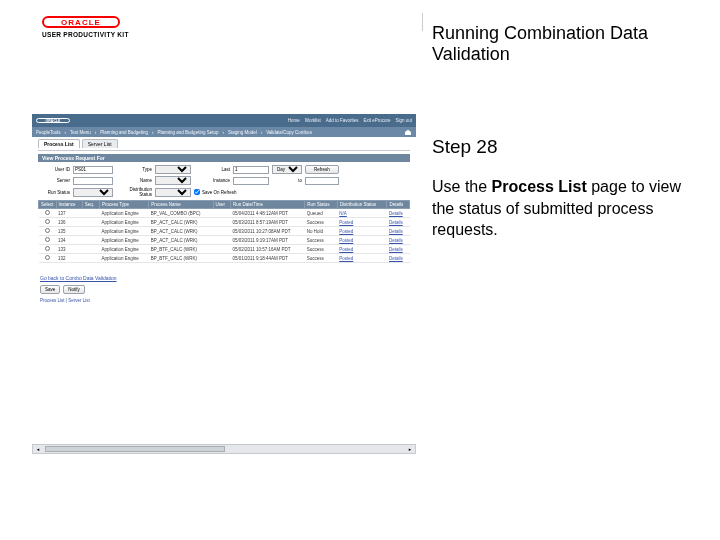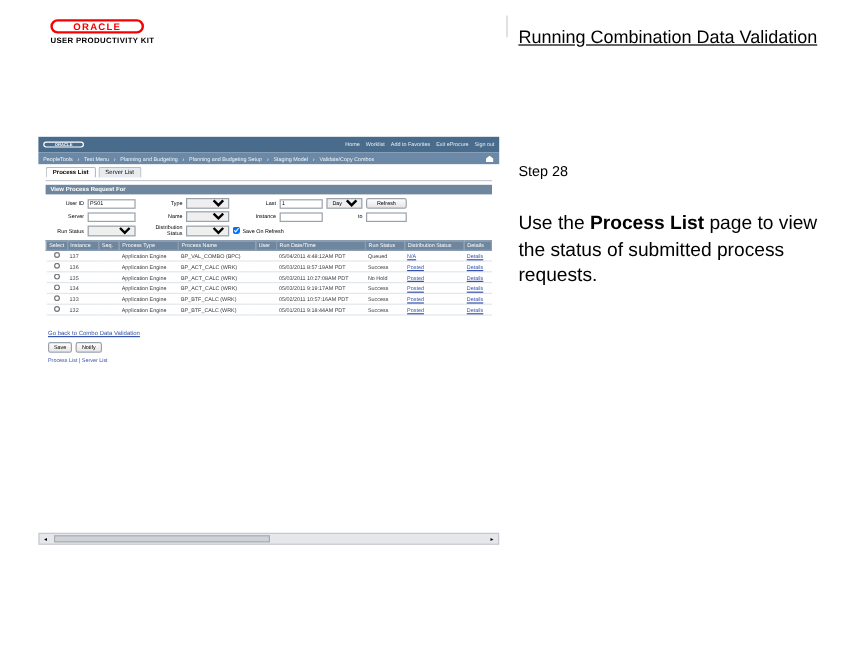--- a/index.html
+++ b/index.html
@@ -2,23 +2,23 @@
 <html><head>
 <meta charset="utf-8">
 <style>
   * { box-sizing: border-box; margin: 0; padding: 0; }
   body { width: 720px; height: 540px; background: #fff; font-family: Arial, Helvetica, sans-serif; font-size: 11px; color: #000; position: relative; }
   
   .logo-area { position: absolute; left: 42px; top: 16px; }
   .logo { width: 78px; height: 12px; border: 2px solid #f80000; border-radius: 6px; display: flex; align-items: center; justify-content: center; color: #f80000; font-size: 8px; font-weight: bold; letter-spacing: 1px; }
   .logo-sub { font-size: 6.5px; font-weight: bold; margin-top: 3px; letter-spacing: 0.3px; }
   .hdr-divider { position: absolute; left: 422px; top: 13px; width: 1px; height: 18px; background: #ccc; }
-  .hdr-title { position: absolute; left: 432px; top: 23px; font-size: 15px; text-decoration: underline; }
+  .hdr-title { position: absolute; left: 432px; top: 23px; font-size: 18px; }
   
-  .step-label { position: absolute; left: 432px; top: 136px; font-size: 12px; text-align: center; }
+  .step-label { position: absolute; left: 432px; top: 136px; font-size: 19px; text-align: center; }
   .step-text  { position: absolute; left: 432px; top: 176px; width: 258px; font-size: 16px; line-height: 1.35; }
   .step-text b { font-weight: bold; }
   
   .shot { position: absolute; left: 32px; top: 114px; width: 384px; height: 340px; background: #fff; font-size: 5px; }
   .ps-top { background: #4a6c8c; height: 13px; display: flex; align-items: center; padding: 0 4px; }
   .ps-oracle { width: 34px; height: 5px; border: 1px solid #fff; border-radius: 3px; display: flex; align-items: center; justify-content: center; color: #fff; font-size: 3.5px; font-weight: bold; }
   .ps-top-links { margin-left: auto; color: #e8eef5; display: flex; gap: 5px; font-size: 4.5px; }
   .ps-bc { background: #6b89a6; color: #f2f6fa; height: 10px; display: flex; align-items: center; padding: 0 4px; gap: 4px; font-size: 4.5px; }
   .ps-bc svg { vertical-align: middle; }
   .win { background: #fff; padding: 2px 6px 4px; }

